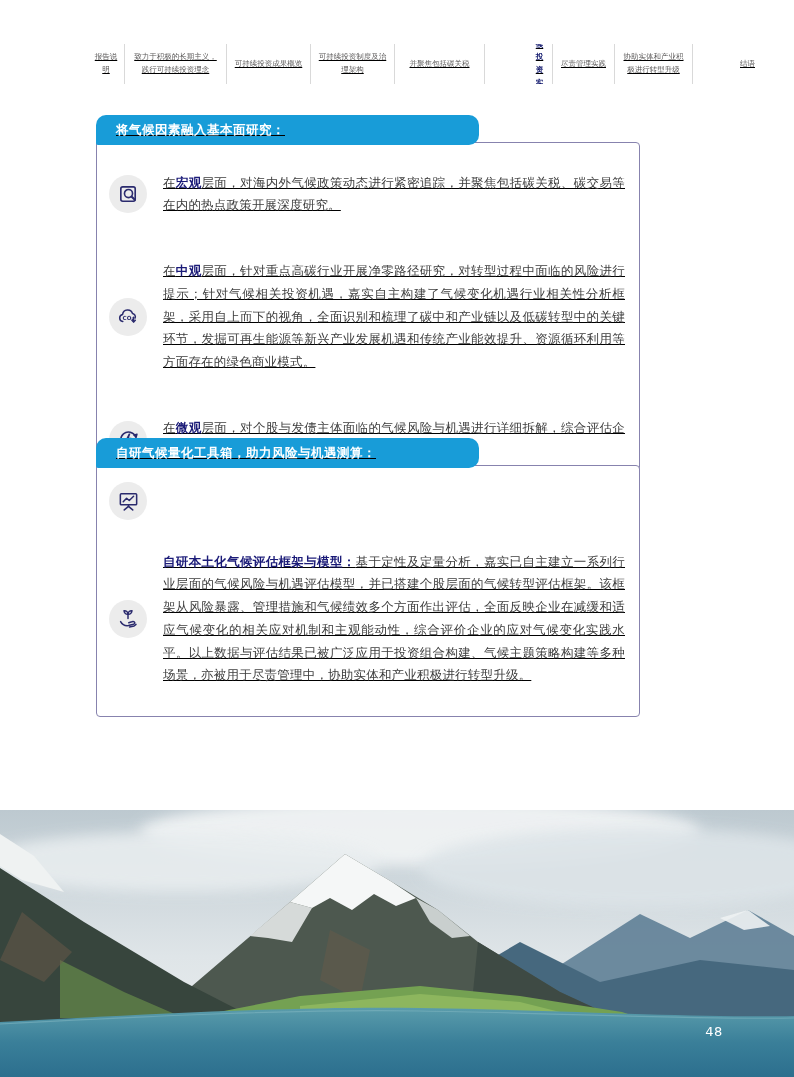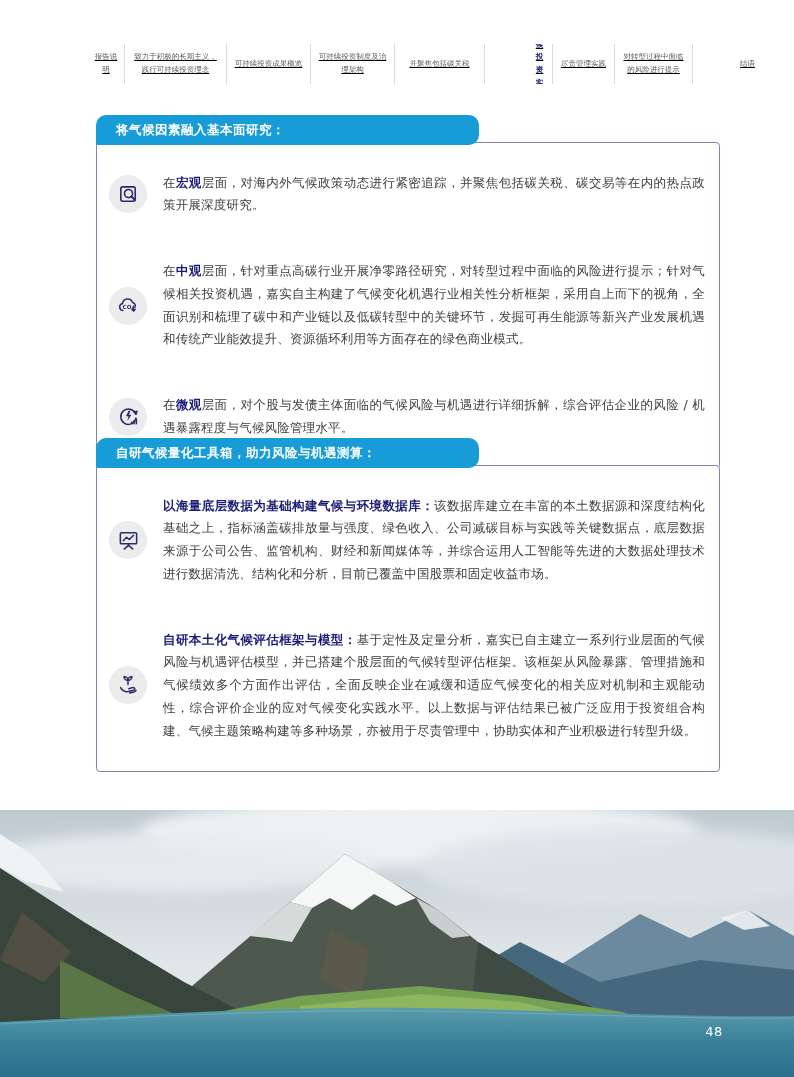--- a/index.html
+++ b/index.html
@@ -19,21 +19,21 @@
     display:flex;align-items:center;justify-content:center;text-align:center;
     font-size:7.5px;line-height:1.7;color:#595757;
     padding:0 6px;border-left:1px solid #d9d9d9;cursor:default;
   }
   .nav-tab:first-child{border-left:none;}
   .nav-tab.active{color:#131a6e;font-weight:bold;padding-left:48px;}
   .t0{width:36px}.t1{width:102px}.t2{width:84px}.t3{width:84px}.t4{width:90px}
   .t5{width:68px}.t6{width:62px}.t7{width:78px}.t8{width:110px}
 
   
-  .section{position:absolute;left:96px;width:624px;}
+  .section{position:absolute;left:96px;width:544px;text-decoration:underline;}
   .sec1{top:115px;}
   .sec2{top:438px;}
   .sec-header{
     position:relative;z-index:2;box-sizing:border-box;
     width:383px;height:30px;padding-left:20px;
     background:#189cd8;color:#ffffff;
     border-radius:10px 10px 10px 2px;
     display:flex;align-items:center;
     font-size:12.5px;font-weight:bold;letter-spacing:.5px;
   }
@@ -69,21 +69,21 @@
 <body>
 
 <nav class="topnav">
   <div class="nav-tab t0">报告说明</div>
   <div class="nav-tab t1">致力于积极的长期主义，践行可持续投资理念</div>
   <div class="nav-tab t2">可持续投资成果概览</div>
   <div class="nav-tab t3">可持续投资制度及治理架构</div>
   <div class="nav-tab t4">并聚焦包括碳关税</div>
   <div class="nav-tab t5 active">气候投资实践</div>
   <div class="nav-tab t6">尽责管理实践</div>
-  <div class="nav-tab t7">对转型过程中面临的风险进行提示</div>
+  <div class="nav-tab t7">协助实体和产业积极进行转型升级</div>
   <div class="nav-tab t8">结语</div>
 </nav>
 
 <section class="section sec1">
   <div class="sec-header">
     <span>将气候因素融入基本面研究：</span>
   </div>
   <div class="sec-box">
 
     <div class="item">
@@ -137,21 +137,20 @@
     <div class="item">
       <div class="icon-circle">
         <svg width="23" height="23" viewBox="0 0 24 24" fill="none" stroke="#2b2b6e" stroke-width="1.6" stroke-linecap="round" stroke-linejoin="round">
           <rect x="3.5" y="4" width="17" height="11.5" rx="1"></rect>
           <polyline points="6.5,12.2 10,8.6 12.8,11 17.3,6.6"></polyline>
           <path d="M12 15.5v1.6"></path>
           <path d="M12 17.1l-4.4 3.7"></path>
           <path d="M12 17.1l4.4 3.7"></path>
         </svg>
       </div>
-      <p class="para"><span class="kw">以海量底层数据为基础构建气候与环境数据库：</span><span>该数据库建立在丰富的本土数据源和深度结构化基础之上，指标涵盖碳排放量与强度、绿色收入、公司减碳目标与实践等关键数据点，底层数据来源于公司公告、监管机构、财经和新闻媒体等，并综合运用人工智能等先进的大数据处理技术进行数据清洗、结构化和分析，目前已覆盖中国股票和固定收益市场。</span></p>
     </div>
 
     <div class="item">
       <div class="icon-circle">
         <svg width="24" height="24" viewBox="0 0 24 24" fill="none" stroke="#2b2b6e" stroke-width="1.5" stroke-linecap="round" stroke-linejoin="round">
           <path d="M12 11.5V6.8"></path>
           <path d="M12 7.2c0-2.4-1.8-3.6-4-3.4.2 2.4 1.9 3.6 4 3.4z"></path>
           <path d="M12 7.2c0-2.4 1.8-3.6 4-3.4-.2 2.4-1.9 3.6-4 3.4z"></path>
           <path d="M4.6 14.6c1.6 3 4.6 4.4 7.8 4l5.1-1.3c1.4-.4 1.7-1.8.7-2.5-.7-.5-1.6-.3-2.4 0l-3 .9"></path>
           <path d="M13.5 19.9l4.6-.9 1.9-1.6"></path>

